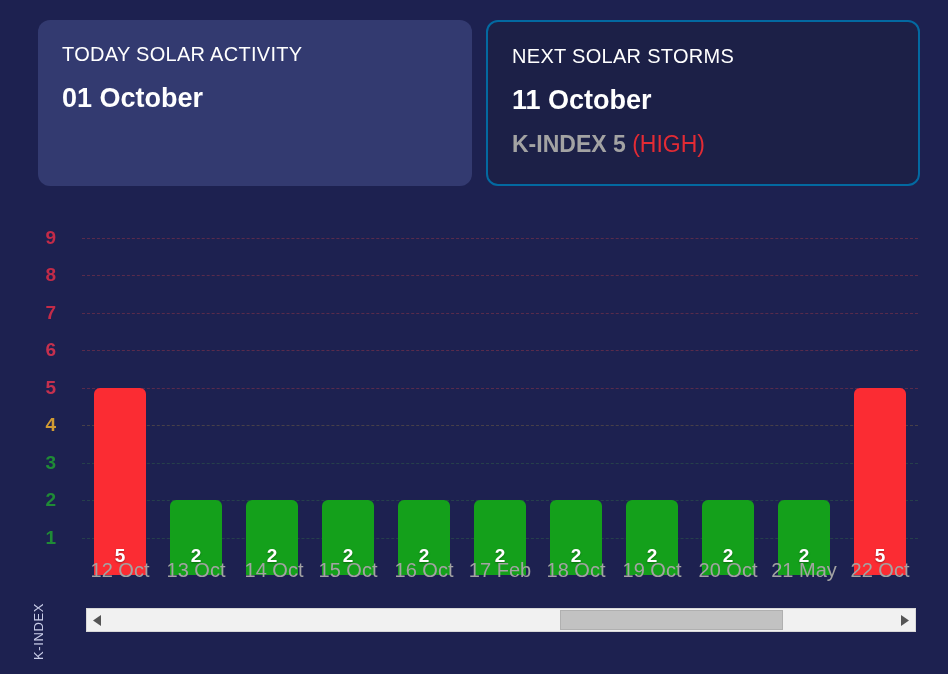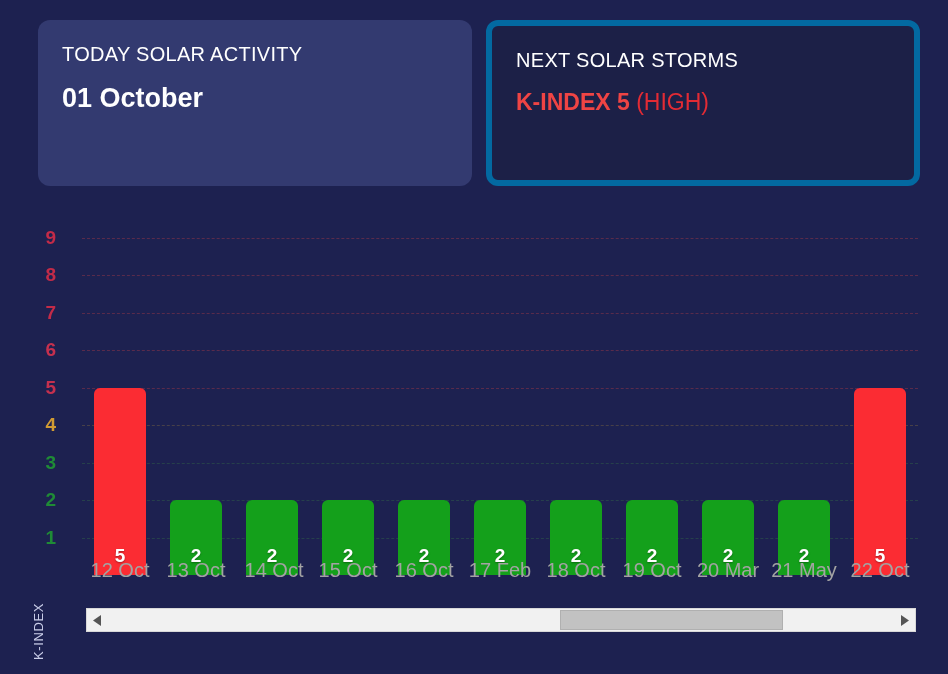--- a/index.html
+++ b/index.html
@@ -34,21 +34,21 @@
     width: 434px;
     box-sizing: border-box;
     border-radius: 12px;
     padding: 22px 24px 0 24px;
   }
   .card.today {
     background: #333a70;
   }
   .card.next {
     background: #1c2047;
-    border: 6px solid #0369a1;
+    border: 2px solid #0369a1;
   }
   .card-title {
     color: #ffffff;
     font-size: 20px;
     letter-spacing: 0.3px;
     font-weight: 400;
     line-height: 24px;
     margin-bottom: 16px;
   }
   .card-date {
@@ -214,22 +214,23 @@
 
   <div class="cards">
 
     <div class="card today">
       <div class="card-title">TODAY SOLAR ACTIVITY</div>
       <div class="card-date">01 October</div>
     </div>
 
     <div class="card next">
       <div class="card-title">NEXT SOLAR STORMS</div>
+      <div class="card-date">11 October</div>
       <div class="card-kindex">
-        <span class="kval" id="k1" style="color: #ef4444;">K-INDEX 5</span>
+        <span class="kval" id="k1" style="color: #a3a3a3;">K-INDEX 5</span>
         <span class="klevel" id="l1" style="color: rgb(244, 44, 51);">(HIGH)</span>
       </div>
     </div>
 
   </div>
 
   <div class="chart-area">
     <div class="yaxis" id="yaxis">
         <div class="ytick" style="top: 22.5px; color: rgb(195, 43, 72);">9</div>
         <div class="ytick" style="top: 60px; color: rgb(195, 43, 72);">8</div>
@@ -291,21 +292,21 @@
     </div>
     <div class="xaxis" id="xaxis">
         <div class="xtick" style="left: 38px;">12 Oct</div>
         <div class="xtick" style="left: 114px;">13 Oct</div>
         <div class="xtick" style="left: 192px;">14 Oct</div>
         <div class="xtick" style="left: 266px;">15 Oct</div>
         <div class="xtick" style="left: 342px;">16 Oct</div>
         <div class="xtick" style="left: 418px;">17 Feb</div>
         <div class="xtick" style="left: 494px;">18 Oct</div>
         <div class="xtick" style="left: 570px;">19 Oct</div>
-        <div class="xtick" style="left: 646px;">20 Mar</div>
+        <div class="xtick" style="left: 646px;">20 Oct</div>
         <div class="xtick" style="left: 722px;">21 May</div>
         <div class="xtick" style="left: 798px;">22 Oct</div>
       </div>
   </div>
 
   <div class="yaxis-caption">
     <span>K-INDEX</span>
   </div>
 
   <div class="scrollbar">

